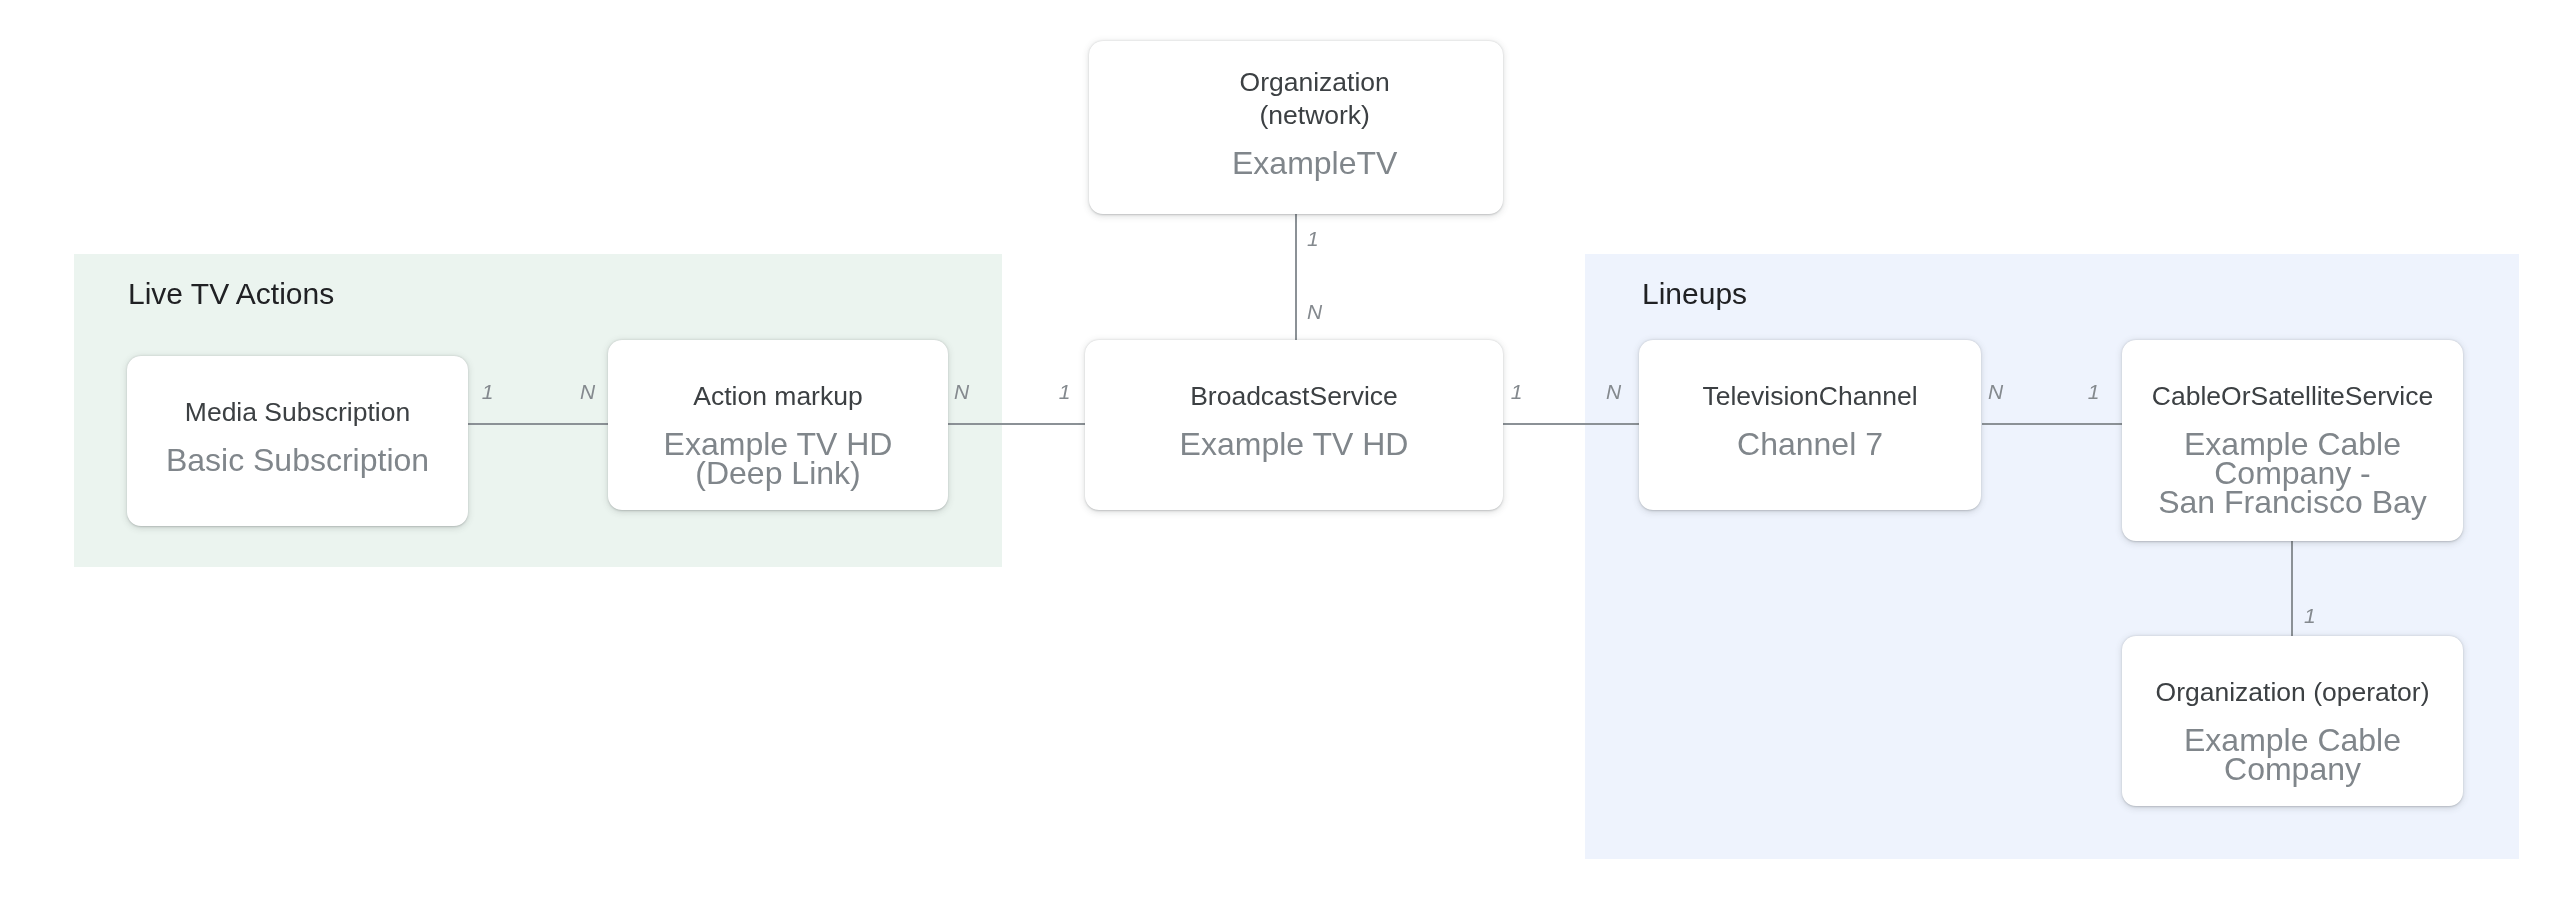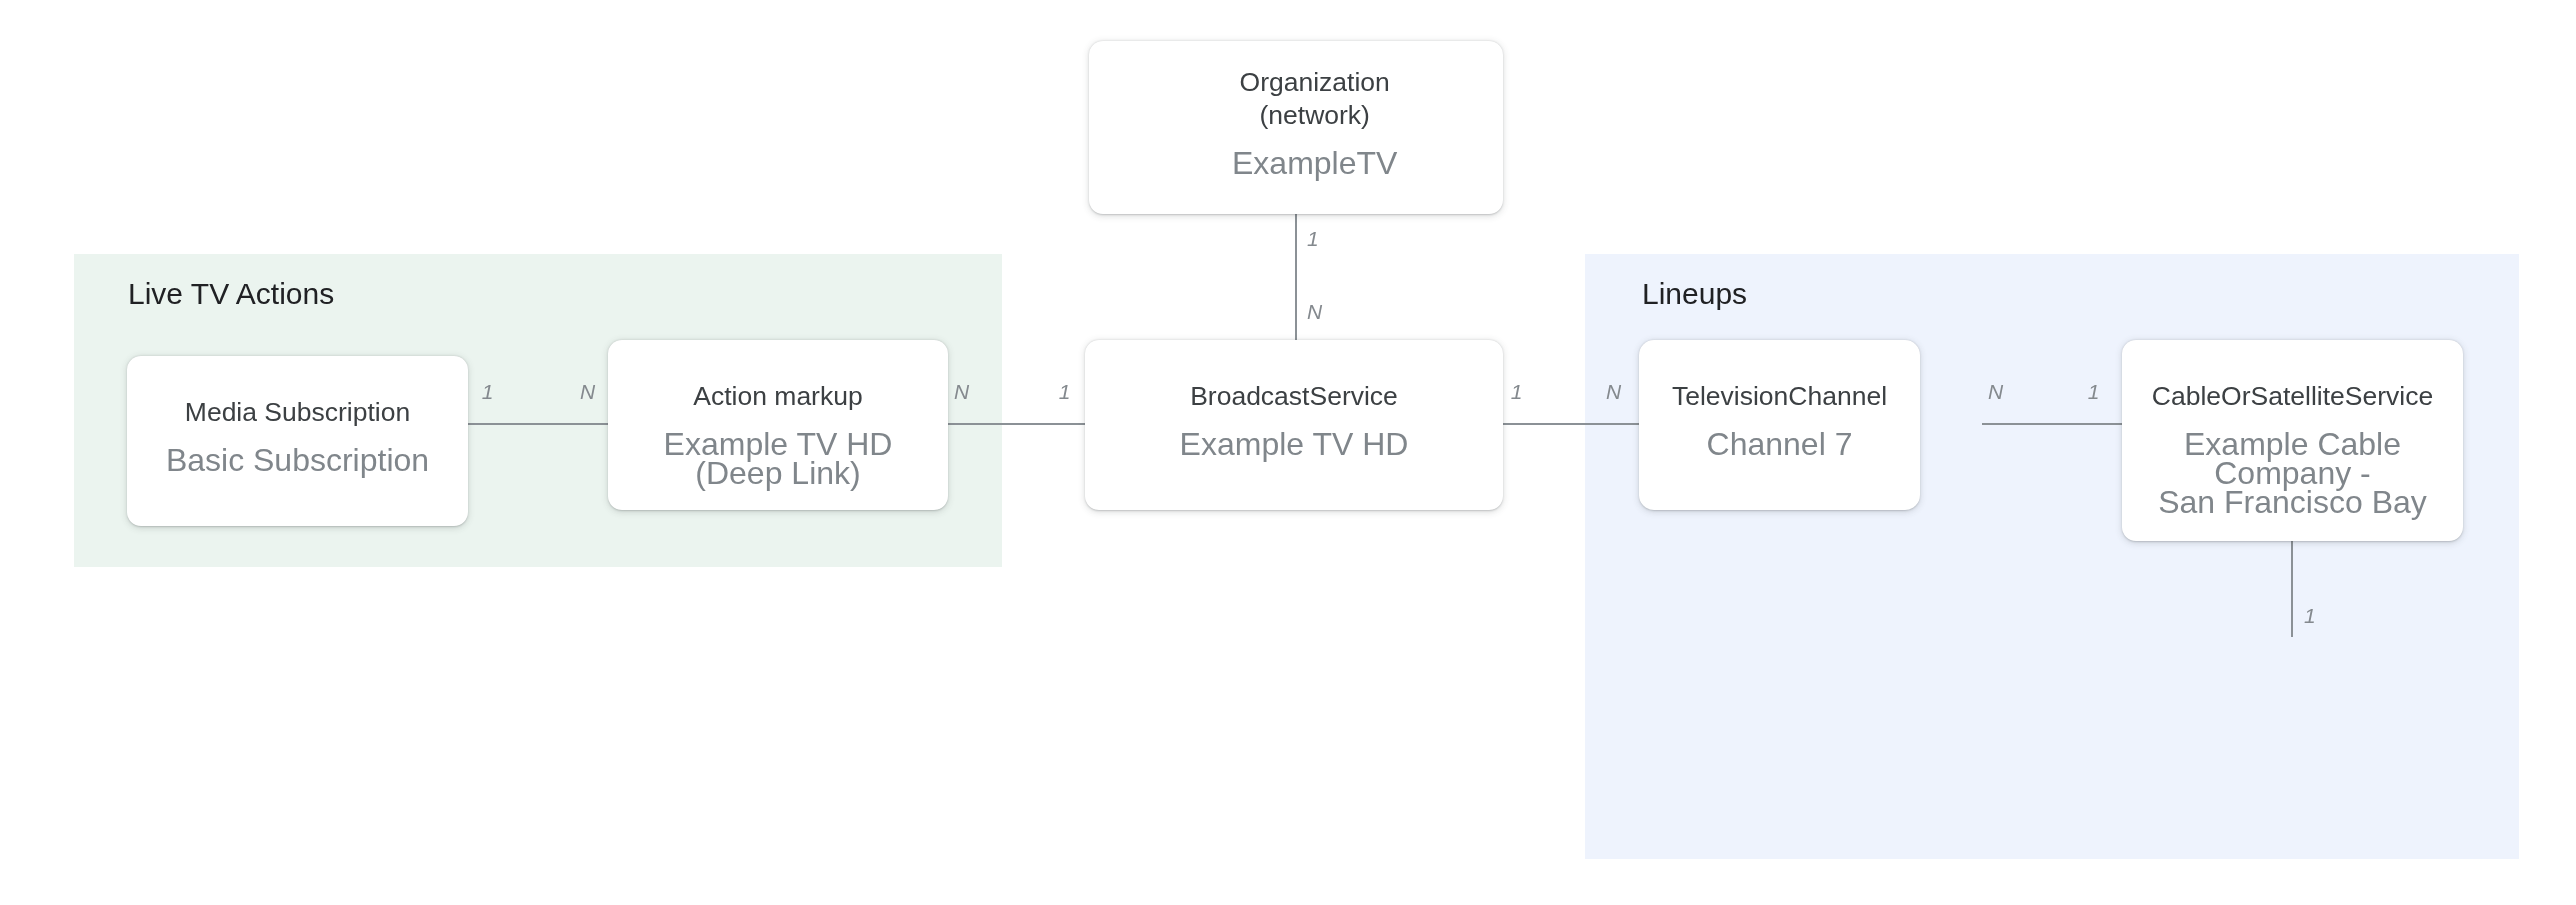--- a/index.html
+++ b/index.html
@@ -111,26 +111,30 @@
   <div class="node" style="left:608px; top:340px; width:340px; height:170px;">
     <div class="node-title">Action markup</div>
     <div class="node-subtitle">Example TV HD (Deep Link)</div>
   </div>
 
   <div class="node" style="left:1085px; top:340px; width:418px; height:170px;">
     <div class="node-title">BroadcastService</div>
     <div class="node-subtitle">Example TV HD</div>
   </div>
 
-  <div class="node" style="left:1639px; top:340px; width:281px; height:170px;border-radius:15px;">
+  <div class="node" style="left:1639px; top:340px; width:342px; height:170px;">
     <div class="node-title">TelevisionChannel</div>
     <div class="node-subtitle">Channel 7</div>
   </div>
 
   <div class="node" style="left:2122px; top:340px; width:341px; height:201px;">
     <div class="node-title">CableOrSatelliteService</div>
     <div class="node-subtitle">Example Cable Company -
 San Francisco Bay</div>
   </div>
 
+  <div class="node" style="left:2122px; top:636px; width:341px; height:170px;">
+    <div class="node-title">Organization (operator)</div>
+    <div class="node-subtitle">Example Cable Company</div>
+  </div>
 
 </div>
 
 
 </body></html>

